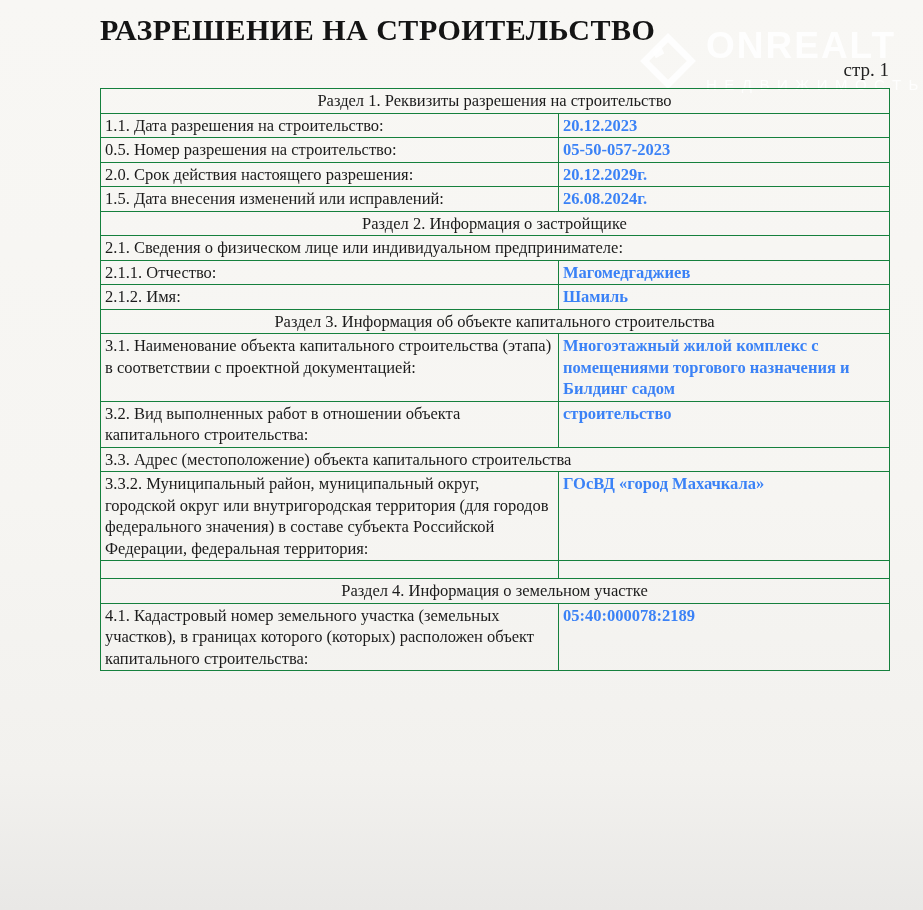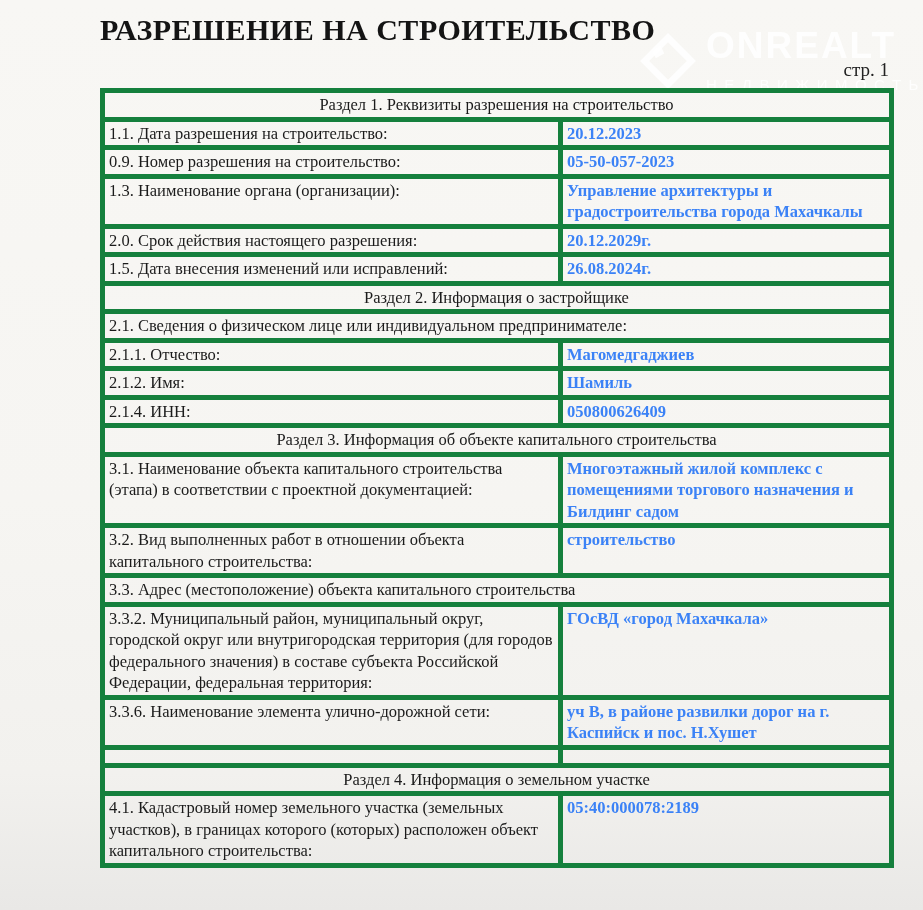--- a/index.html
+++ b/index.html
@@ -39,21 +39,21 @@
     position: absolute; top: 59px; left: 0; width: 889px;
     text-align: right; font-size: 19px; color: #222;
   }
   table.permit {
     position: absolute; top: 88px; left: 100px; width: 789px;
     border-collapse: collapse; table-layout: fixed;
   }
   col.c1 { width: 458px; }
   col.c2 { width: 331px; }
   td {
-    border: 5px solid #15803d;
+    border: 1px solid #15803d;
     font-size: 16.5px; line-height: 21.5px;
     padding: 1px 5px 1px 4px;
     vertical-align: top;
     overflow: hidden;
   }
   td.section { text-align: center; }
   td.value { font-weight: bold; color: #3b82f6; }
   tr.empty td { height: 18px; }
 </style>
 </head>
@@ -83,26 +83,22 @@
     </colgroup>
   <tbody id="tbody">
       <tr>
         <td class="section" colspan="2">Раздел 1. Реквизиты разрешения на строительство</td>
       </tr>
       <tr>
         <td class="label">1.1. Дата разрешения на строительство:</td>
         <td class="value">20.12.2023</td>
       </tr>
       <tr>
-        <td class="label">0.9. Номер разрешения на строительство:</td>
+        <td class="label">0.5. Номер разрешения на строительство:</td>
         <td class="value">05-50-057-2023</td>
-      </tr>
-      <tr>
-        <td class="label">1.3. Наименование органа (организации):</td>
-        <td class="value">Управление архитектуры и градостроительства города Махачкалы</td>
       </tr>
       <tr>
         <td class="label">2.0. Срок действия настоящего разрешения:</td>
         <td class="value">20.12.2029г.</td>
       </tr>
       <tr>
         <td class="label">1.5. Дата внесения изменений или исправлений:</td>
         <td class="value">26.08.2024г.</td>
       </tr>
       <tr>
@@ -113,45 +109,37 @@
       </tr>
       <tr>
         <td class="label">2.1.1. Отчество:</td>
         <td class="value">Магомедгаджиев</td>
       </tr>
       <tr>
         <td class="label">2.1.2. Имя:</td>
         <td class="value">Шамиль</td>
       </tr>
       <tr>
-        <td class="label">2.1.4. ИНН:</td>
-        <td class="value">050800626409</td>
-      </tr>
-      <tr>
         <td class="section" colspan="2">Раздел 3. Информация об объекте капитального строительства</td>
       </tr>
       <tr>
         <td class="label">3.1. Наименование объекта капитального строительства (этапа) в соответствии с проектной документацией:</td>
         <td class="value">Многоэтажный жилой комплекс с помещениями торгового назначения и Билдинг садом</td>
       </tr>
       <tr>
         <td class="label">3.2. Вид выполненных работ в отношении объекта капитального строительства:</td>
         <td class="value">строительство</td>
       </tr>
       <tr>
         <td class="label" colspan="2">3.3. Адрес (местоположение) объекта капитального строительства</td>
       </tr>
       <tr>
         <td class="label">3.3.2. Муниципальный район, муниципальный округ, городской округ или внутригородская территория (для городов федерального значения) в составе субъекта Российской Федерации, федеральная территория:</td>
         <td class="value">ГОсВД «город Махачкала»</td>
       </tr>
-      <tr>
-        <td class="label">3.3.6. Наименование элемента улично-дорожной сети:</td>
-        <td class="value">уч В, в районе развилки дорог на г. Каспийск и пос. Н.Хушет</td>
-      </tr>
       <tr class="empty">
         <td></td>
         <td></td>
       </tr>
       <tr>
         <td class="section" colspan="2">Раздел 4. Информация о земельном участке</td>
       </tr>
       <tr>
         <td class="label">4.1. Кадастровый номер земельного участка (земельных участков), в границах которого (которых) расположен объект капитального строительства:</td>
         <td class="value">05:40:000078:2189</td>

